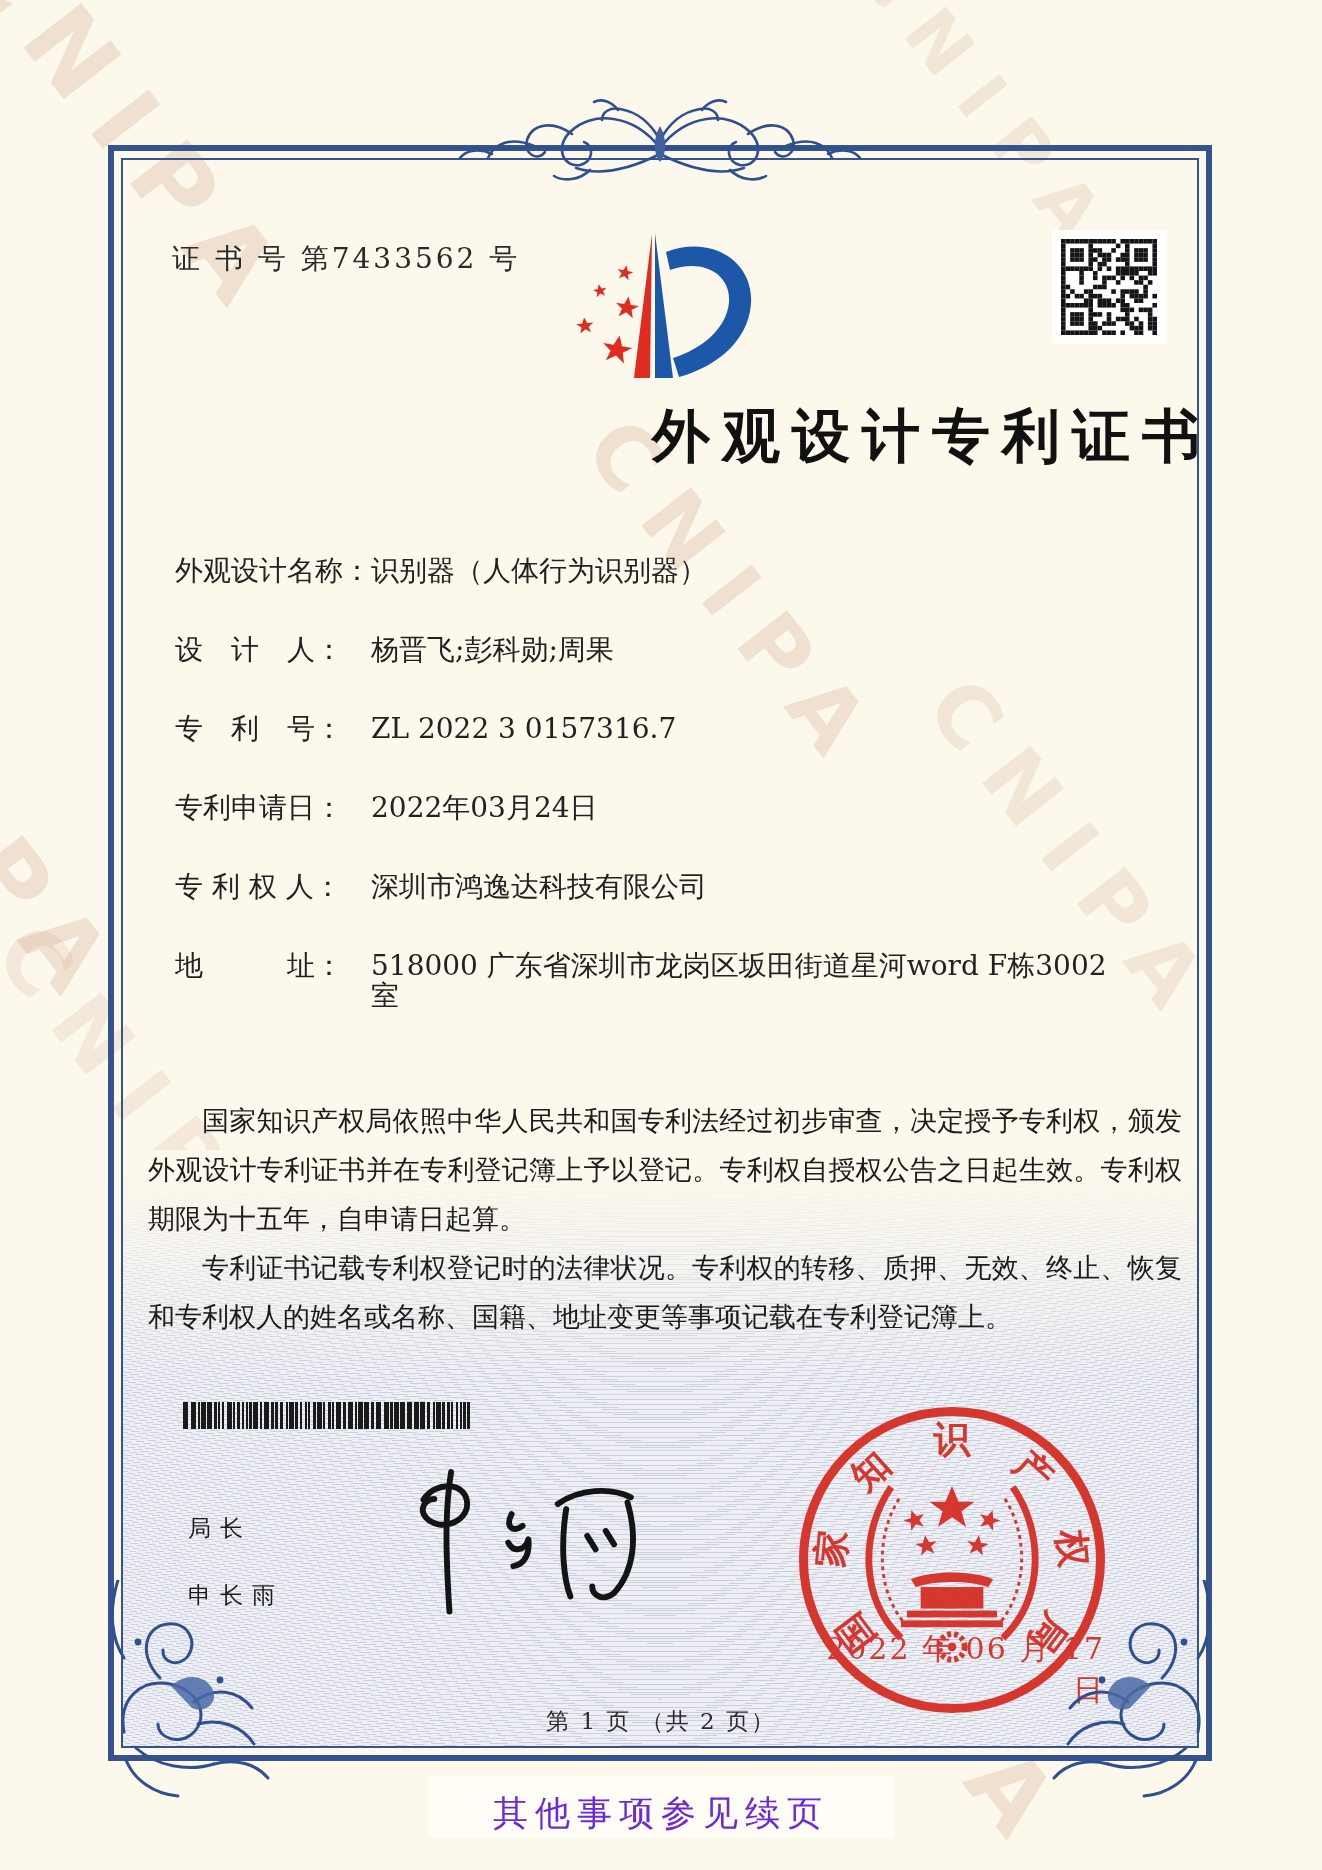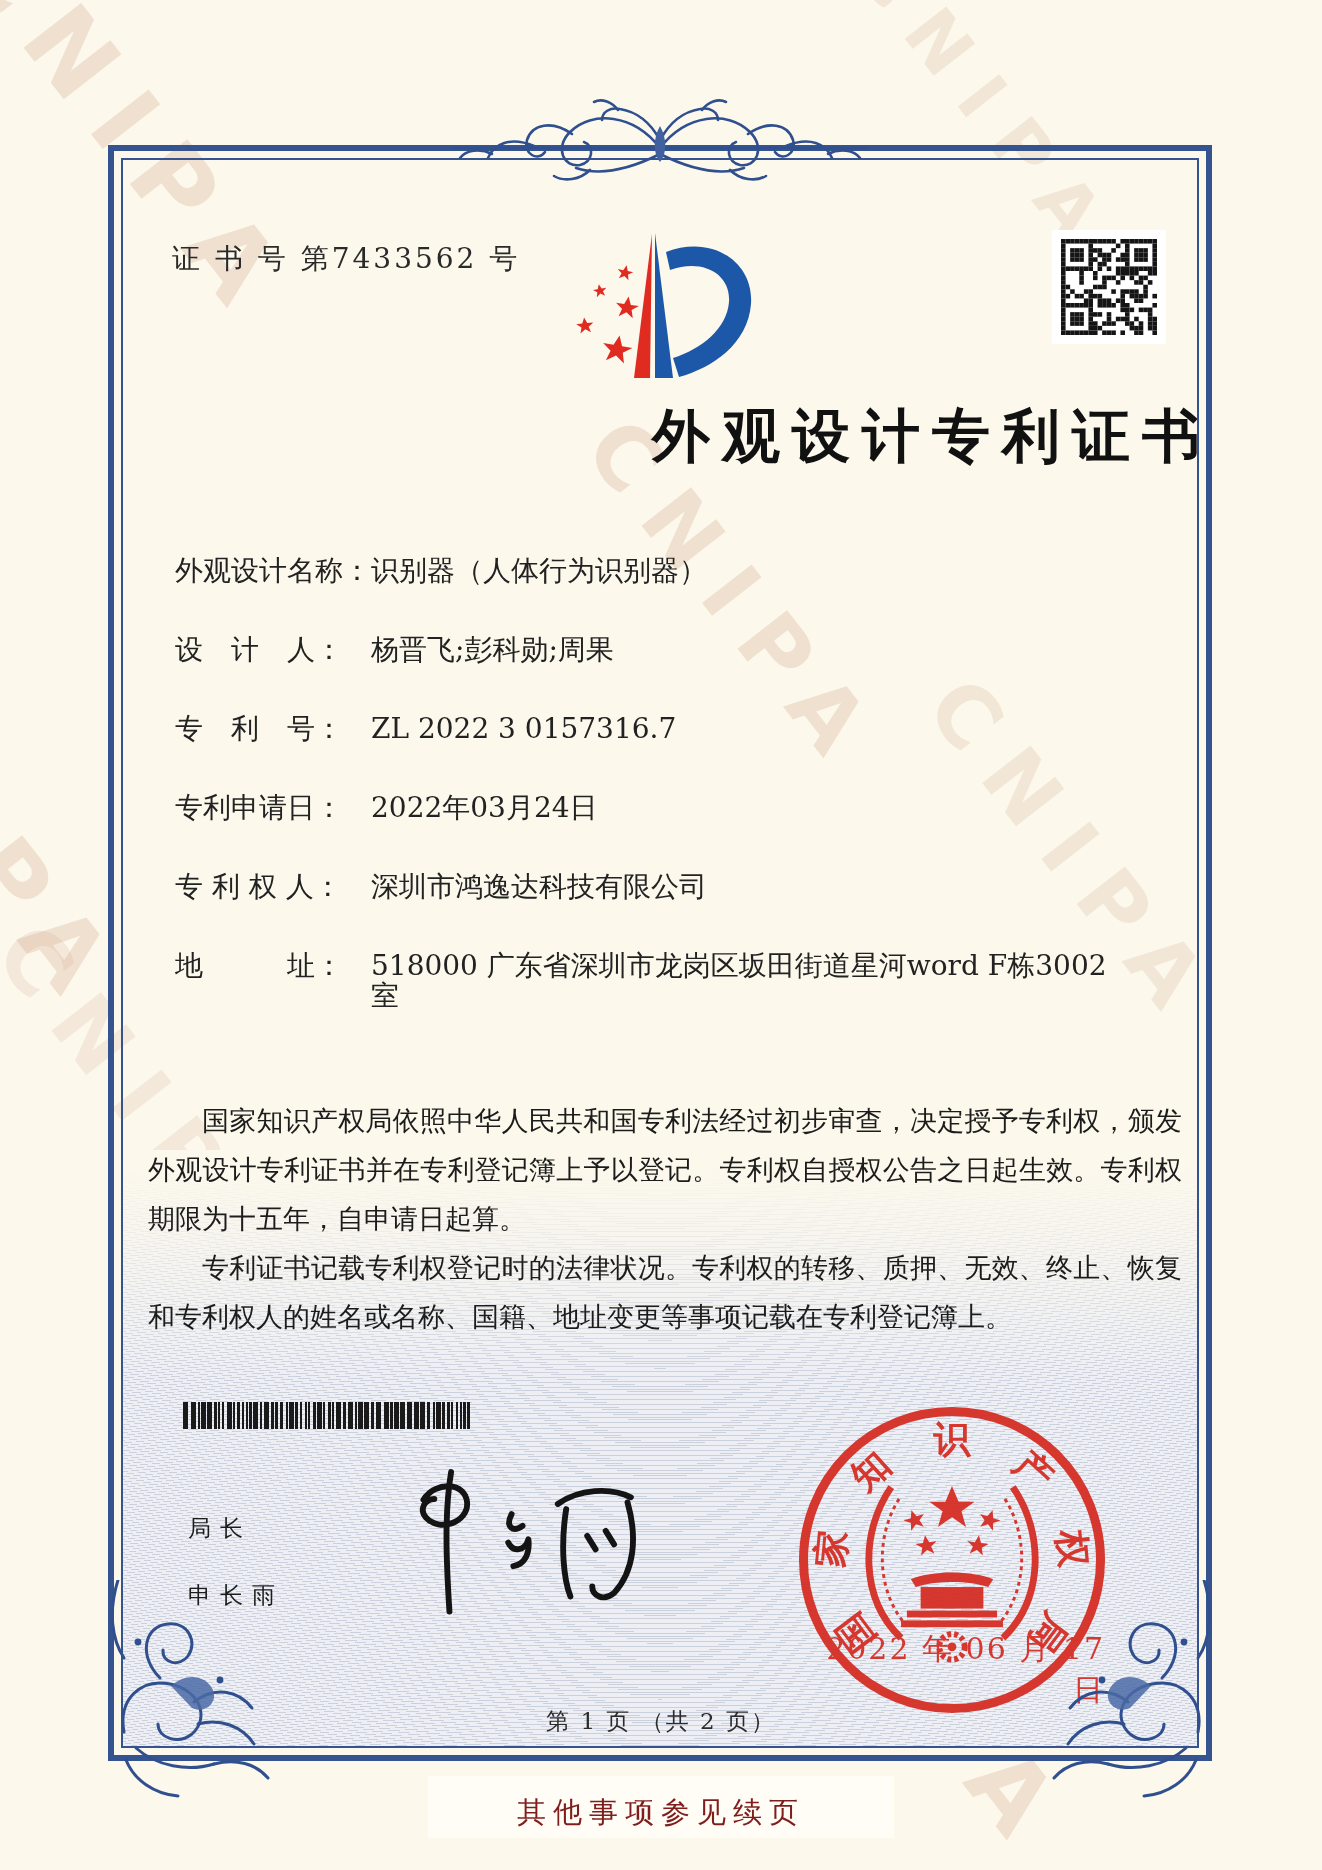--- a/index.html
+++ b/index.html
@@ -111,21 +111,21 @@
 
   
   .page-info {
     position:absolute; left:110px; top:1706px; width:1102px; z-index:3;
     text-align:center; font-size:23px; letter-spacing:2px; color:#2b2b2b;
   }
   .cont-note-box {
     position:absolute; left:428px; top:1776px; width:466px; height:62px; z-index:3;
     background:#fffdf6; display:flex; align-items:center; justify-content:center;
   }
-  .cont-note { font-size:29px; letter-spacing:7px; color:#7f1d1d;margin-top:12px; }
+  .cont-note { font-size:35px; letter-spacing:7px; color:#6d28d9;margin-top:12px; }
 </style>
 </head>
 <body>
 
 <div class="page">
 
   <span class="wm" style="left:30px; top:-95px; font-size:100px; transform:rotate(52deg);">CNIPA</span>
   <span class="wm" style="left:905px; top:-70px; font-size:72px; transform:rotate(52deg); color:rgba(211,170,143,0.22);">CNIPA</span>
   <span class="wm" style="left:645px; top:400px; font-size:86px; transform:rotate(52deg);">CNIPA</span>
   <span class="wm" style="left:-130px; top:610px; font-size:95px; transform:rotate(52deg);">CNIPA</span>

